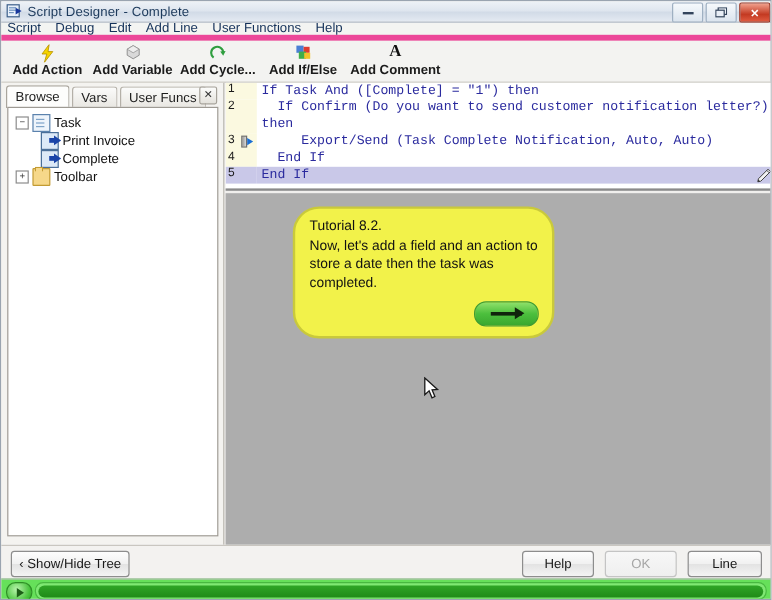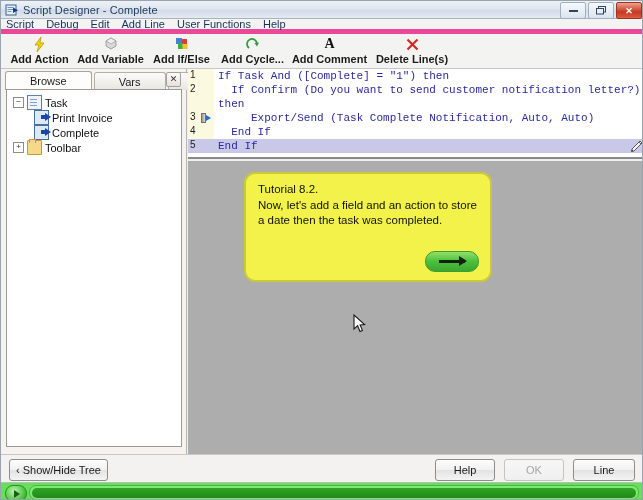--- a/index.html
+++ b/index.html
@@ -93,21 +93,21 @@
     width: 186px; height: 385px;
     background: #f4f3f0;
     border-right: 1px solid #b9b6b0;
     box-sizing: border-box;
   }
   .tabstrip {
     position: absolute; left: 0; top: 2px; width: 186px; height: 19px;
     display: flex; align-items: flex-end; padding-left: 4px; box-sizing: border-box;
   }
   .tab {
-    height: 17px; padding: 0 24px;
+    height: 17px; padding: 0 7px;
     font-size: 11px; color: #1c1c1c;
     background: linear-gradient(to bottom,#fbfbfa,#e8e6e1);
     border: 1px solid #b4b0a8; border-bottom: none;
     border-radius: 3px 3px 0 0;
     display: flex; align-items: center; margin-right: 2px;
     cursor: default;
   }
   .tab.active {
     background: #fdfdfc; height: 18px; font-weight: 400;
     border-color: #a9a59d;
@@ -205,24 +205,24 @@
   
   .canvas {
     position: absolute; left: 187px; top: 160px;
     width: 456px; height: 293px;
     background: #adadad;
   }
 
   
   .tutorial {
     position: absolute; left: 243px; top: 171px;
-    width: 248px; height: 110px;
+    width: 218px; height: 110px;
     background: #f2f24a;
     border: 2px solid #c9c93b;
-    border-radius: 11px;
+    border-radius: 22px;
     box-sizing: border-box;
     padding: 8px 10px 0 12px;
   }
   .tut-text {
     font-size: 11.5px; color: #111; line-height: 15.5px;
     white-space: pre-line;
   }
   .tut-next {
     position: absolute; right: 11px; bottom: 8px;
     width: 52px; height: 19px;
@@ -352,53 +352,44 @@
           <polygon points="7,1 12,4 12,9 7,12 2,9 2,4" fill="#d9d9d9" stroke="#8d8d8d" stroke-width="0.8"></polygon>
           <polygon points="7,1 12,4 7,7 2,4" fill="#eeeeee" stroke="#8d8d8d" stroke-width="0.6"></polygon>
         </svg>
       </span>
       <span class="tb-lab">Add Variable</span>
     </div>
 
     <div class="tb-btn">
       <span class="tb-ico">
         <svg width="14" height="14" viewBox="0 0 14 14">
+          <path d="M3 11 A5 5 0 1 1 11 7" fill="none" stroke="#2f9e3f" stroke-width="1.8"></path>
+          <polygon points="8.5,6 13,5.5 11,9.5" fill="#2f9e3f"></polygon>
+        </svg>
+      </span>
+      <span class="tb-lab">Add Cycle...</span>
+    </div>
+
+    <div class="tb-btn">
+      <span class="tb-ico">
+        <svg width="14" height="14" viewBox="0 0 14 14">
           <rect x="1" y="1" width="6" height="6" fill="#4a7fd4"></rect>
           <rect x="7" y="2" width="5" height="5" fill="#e03b2f"></rect>
           <rect x="3" y="6" width="6" height="6" fill="#3fae4a"></rect>
           <rect x="7.5" y="7" width="5" height="5" fill="#f2c329"></rect>
         </svg>
       </span>
       <span class="tb-lab">Add If/Else</span>
     </div>
 
-    <div class="tb-btn">
-      <span class="tb-ico">
-        <svg width="14" height="14" viewBox="0 0 14 14">
-          <path d="M3 11 A5 5 0 1 1 11 7" fill="none" stroke="#2f9e3f" stroke-width="1.8"></path>
-          <polygon points="8.5,6 13,5.5 11,9.5" fill="#2f9e3f"></polygon>
-        </svg>
-      </span>
-      <span class="tb-lab">Add Cycle...</span>
-    </div>
-
     <div class="tb-btn" style="width:83px">
       <span class="tb-ico" style="font-family:'Liberation Serif',serif;font-weight:bold;font-size:14px;color:#111;">A</span>
       <span class="tb-lab">Add Comment</span>
     </div>
 
-    <div class="tb-btn" style="width:82px">
-      <span class="tb-ico">
-        <svg width="13" height="13" viewBox="0 0 13 13">
-          <line x1="1.5" y1="1.5" x2="11.5" y2="11.5" stroke="#cc2b22" stroke-width="2.2"></line>
-          <line x1="11.5" y1="1.5" x2="1.5" y2="11.5" stroke="#cc2b22" stroke-width="2.2"></line>
-        </svg>
-      </span>
-      <span class="tb-lab">Delete Line(s)</span>
-    </div>
 
   </div>
 
   <div class="leftpanel">
     <div class="tabstrip">
       <div class="tab active">Browse</div>
       <div class="tab">Vars</div>
       <div class="tab">User Funcs</div>
     </div>
     <div class="panel-close">✕</div>

